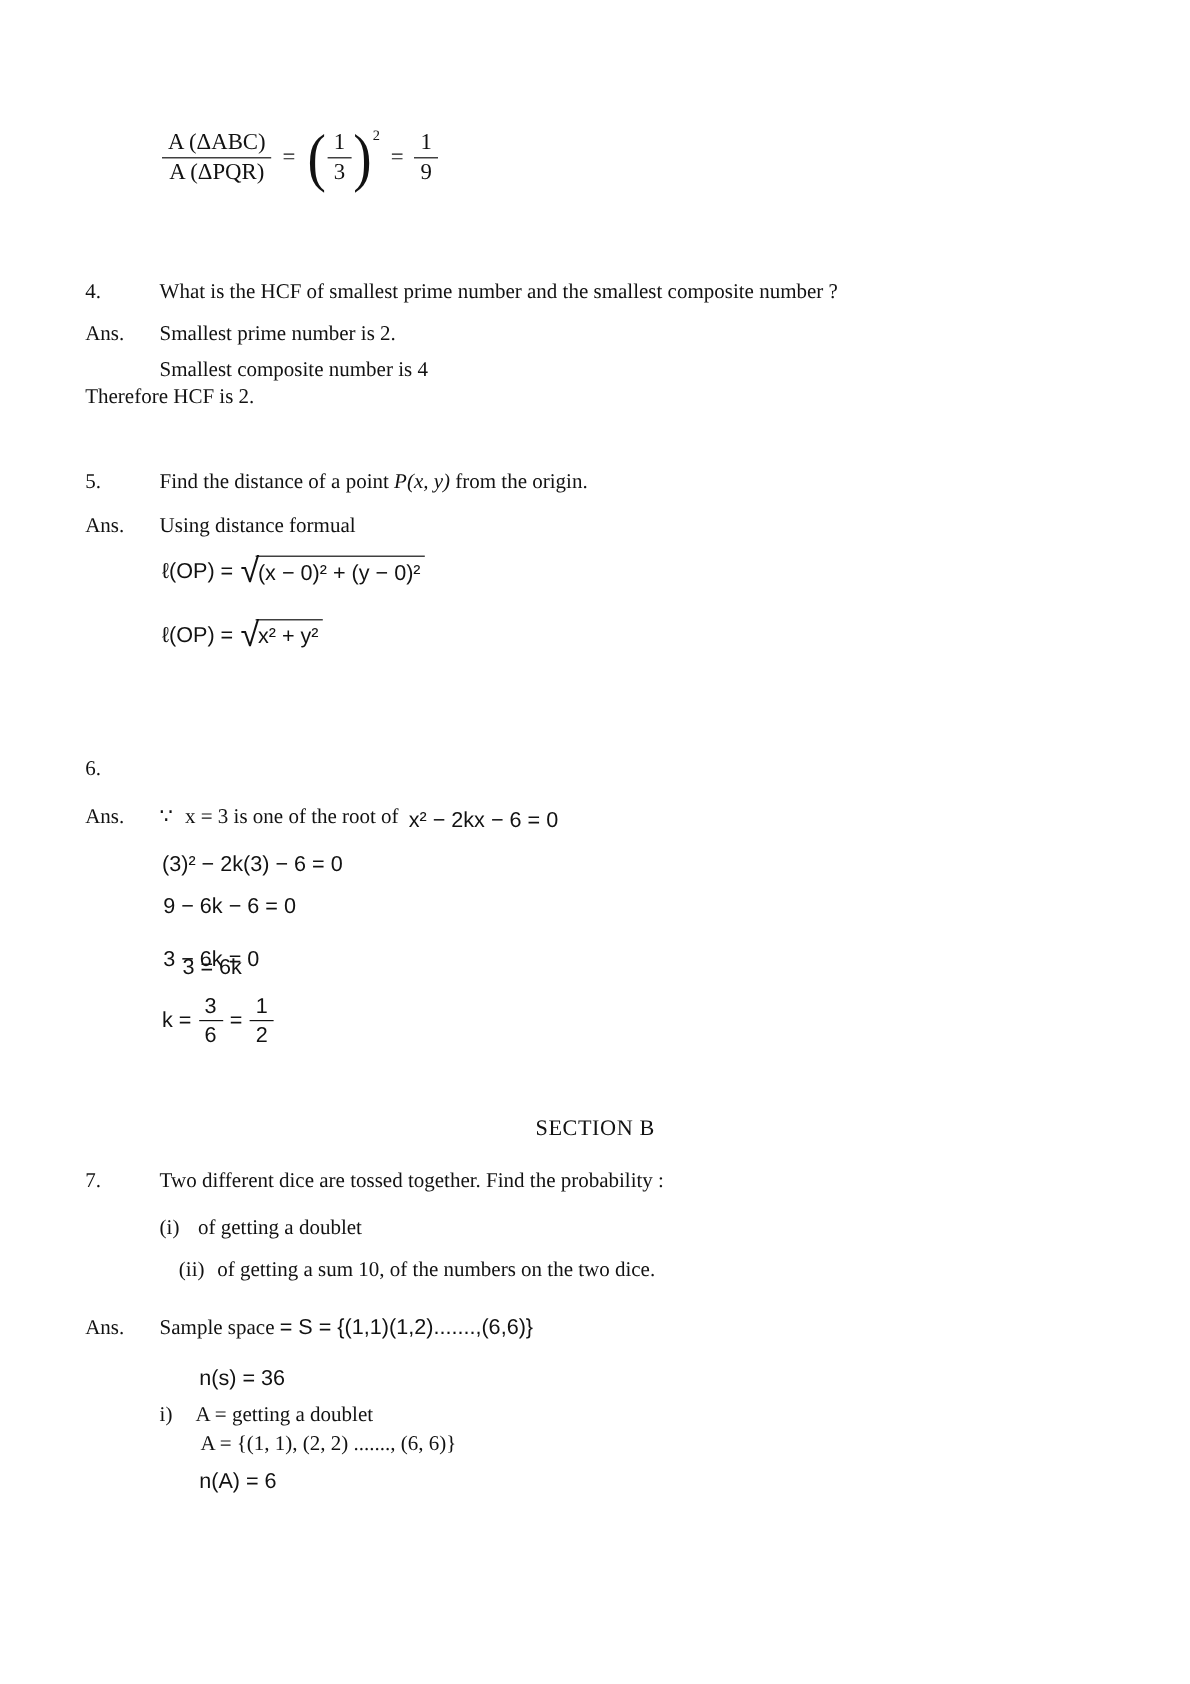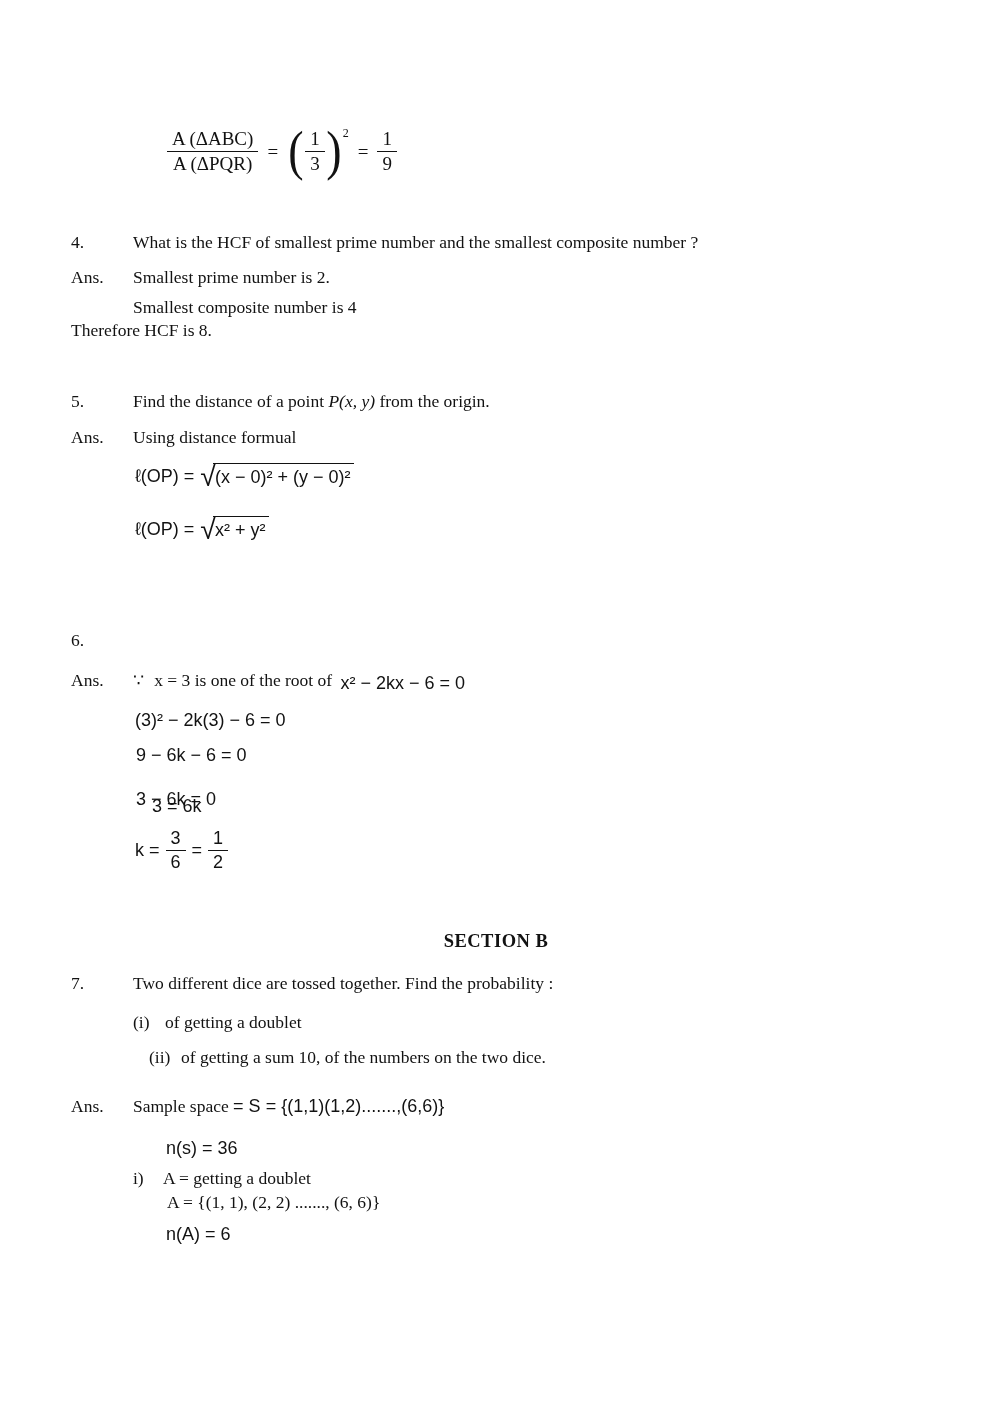--- a/index.html
+++ b/index.html
@@ -15,21 +15,21 @@
   .vrow{position:absolute;display:flex;align-items:center;}
   .body-text{font-size:17.5px;line-height:1.2;}
   .qlabel{width:62px;flex:none;}
   .sublabel{width:32px;flex:none;}
   .sublabel-sm{width:30px;flex:none;}
   .math{font-family:"Liberation Sans","DejaVu Sans",sans-serif;font-size:18px;}
   .math-serif{font-family:"Liberation Serif","DejaVu Serif",serif;font-size:19px;}
   .ital{font-style:italic;}
   .section-title{
     position:absolute;left:0;width:100%;
-    text-align:center;font-weight:bold;font-size:18.5px;
+    text-align:center;font-weight:normal;font-size:18.5px;
     letter-spacing:0.5px;
   }
   
   .frac{display:inline-flex;flex-direction:column;text-align:center;vertical-align:middle;}
   .frac .num{border-bottom:1.6px solid #121212;padding:0 5px 1px 5px;}
   .frac .den{padding:1px 5px 0 5px;}
   
   .bigparen{font-size:285%;font-weight:400;line-height:0.82;transform:scaleX(0.85);font-family:"Liberation Serif","DejaVu Serif",serif;}
   .pow{font-size:12px;align-self:flex-start;margin-top:-2px;}
   .eqsp{margin:0 9px;}
@@ -37,21 +37,21 @@
   .sqrt{display:inline-flex;align-items:flex-start;}
   .rad-sign{font-size:158%;line-height:0.92;font-weight:400;}
   .radicand{border-top:1.7px solid #121212;padding:3px 4px 0 2px;margin-left:-3px;}
   .lower{position:relative;top:3px;}
 </style>
 </head>
 <body>
 
 <div class="page">
 
-  <div class="vrow math-serif" style="left:135px;top:128px;margin-left:32px;">
+  <div class="vrow math-serif" style="left:135px;top:108px;">
     <span class="frac">
       <span class="num">A (ΔABC)</span>
       <span class="den">A (ΔPQR)</span>
     </span>
     <span class="eqsp">=</span>
     <span style="display:inline-flex;align-items:center;">
       <span class="bigparen">(</span>
       <span class="frac">
         <span class="num">1</span>
         <span class="den">3</span>
@@ -71,21 +71,21 @@
     <span>What is the HCF of smallest prime number and the smallest composite number ?</span>
   </div>
   <div class="row body-text" style="left:71px;top:267px;width:860px;">
     <span class="qlabel">Ans.</span>
     <span>Smallest prime number is 2.</span>
   </div>
   <div class="row body-text" style="left:133px;top:297px;">
     <span>Smallest composite number is 4</span>
   </div>
   <div class="row body-text" style="left:71px;top:320px;">
-    <span>Therefore HCF is 8.</span>
+    <span>Therefore HCF is 2.</span>
   </div>
 
   <div class="row body-text" style="left:71px;top:391px;width:860px;">
     <span class="qlabel">5.</span>
     <span>
       <span>Find the distance of a point </span><span class="ital">P(x, y)</span><span> from the origin.</span>
     </span>
   </div>
   <div class="row body-text" style="left:71px;top:427px;width:860px;">
     <span class="qlabel">Ans.</span>

